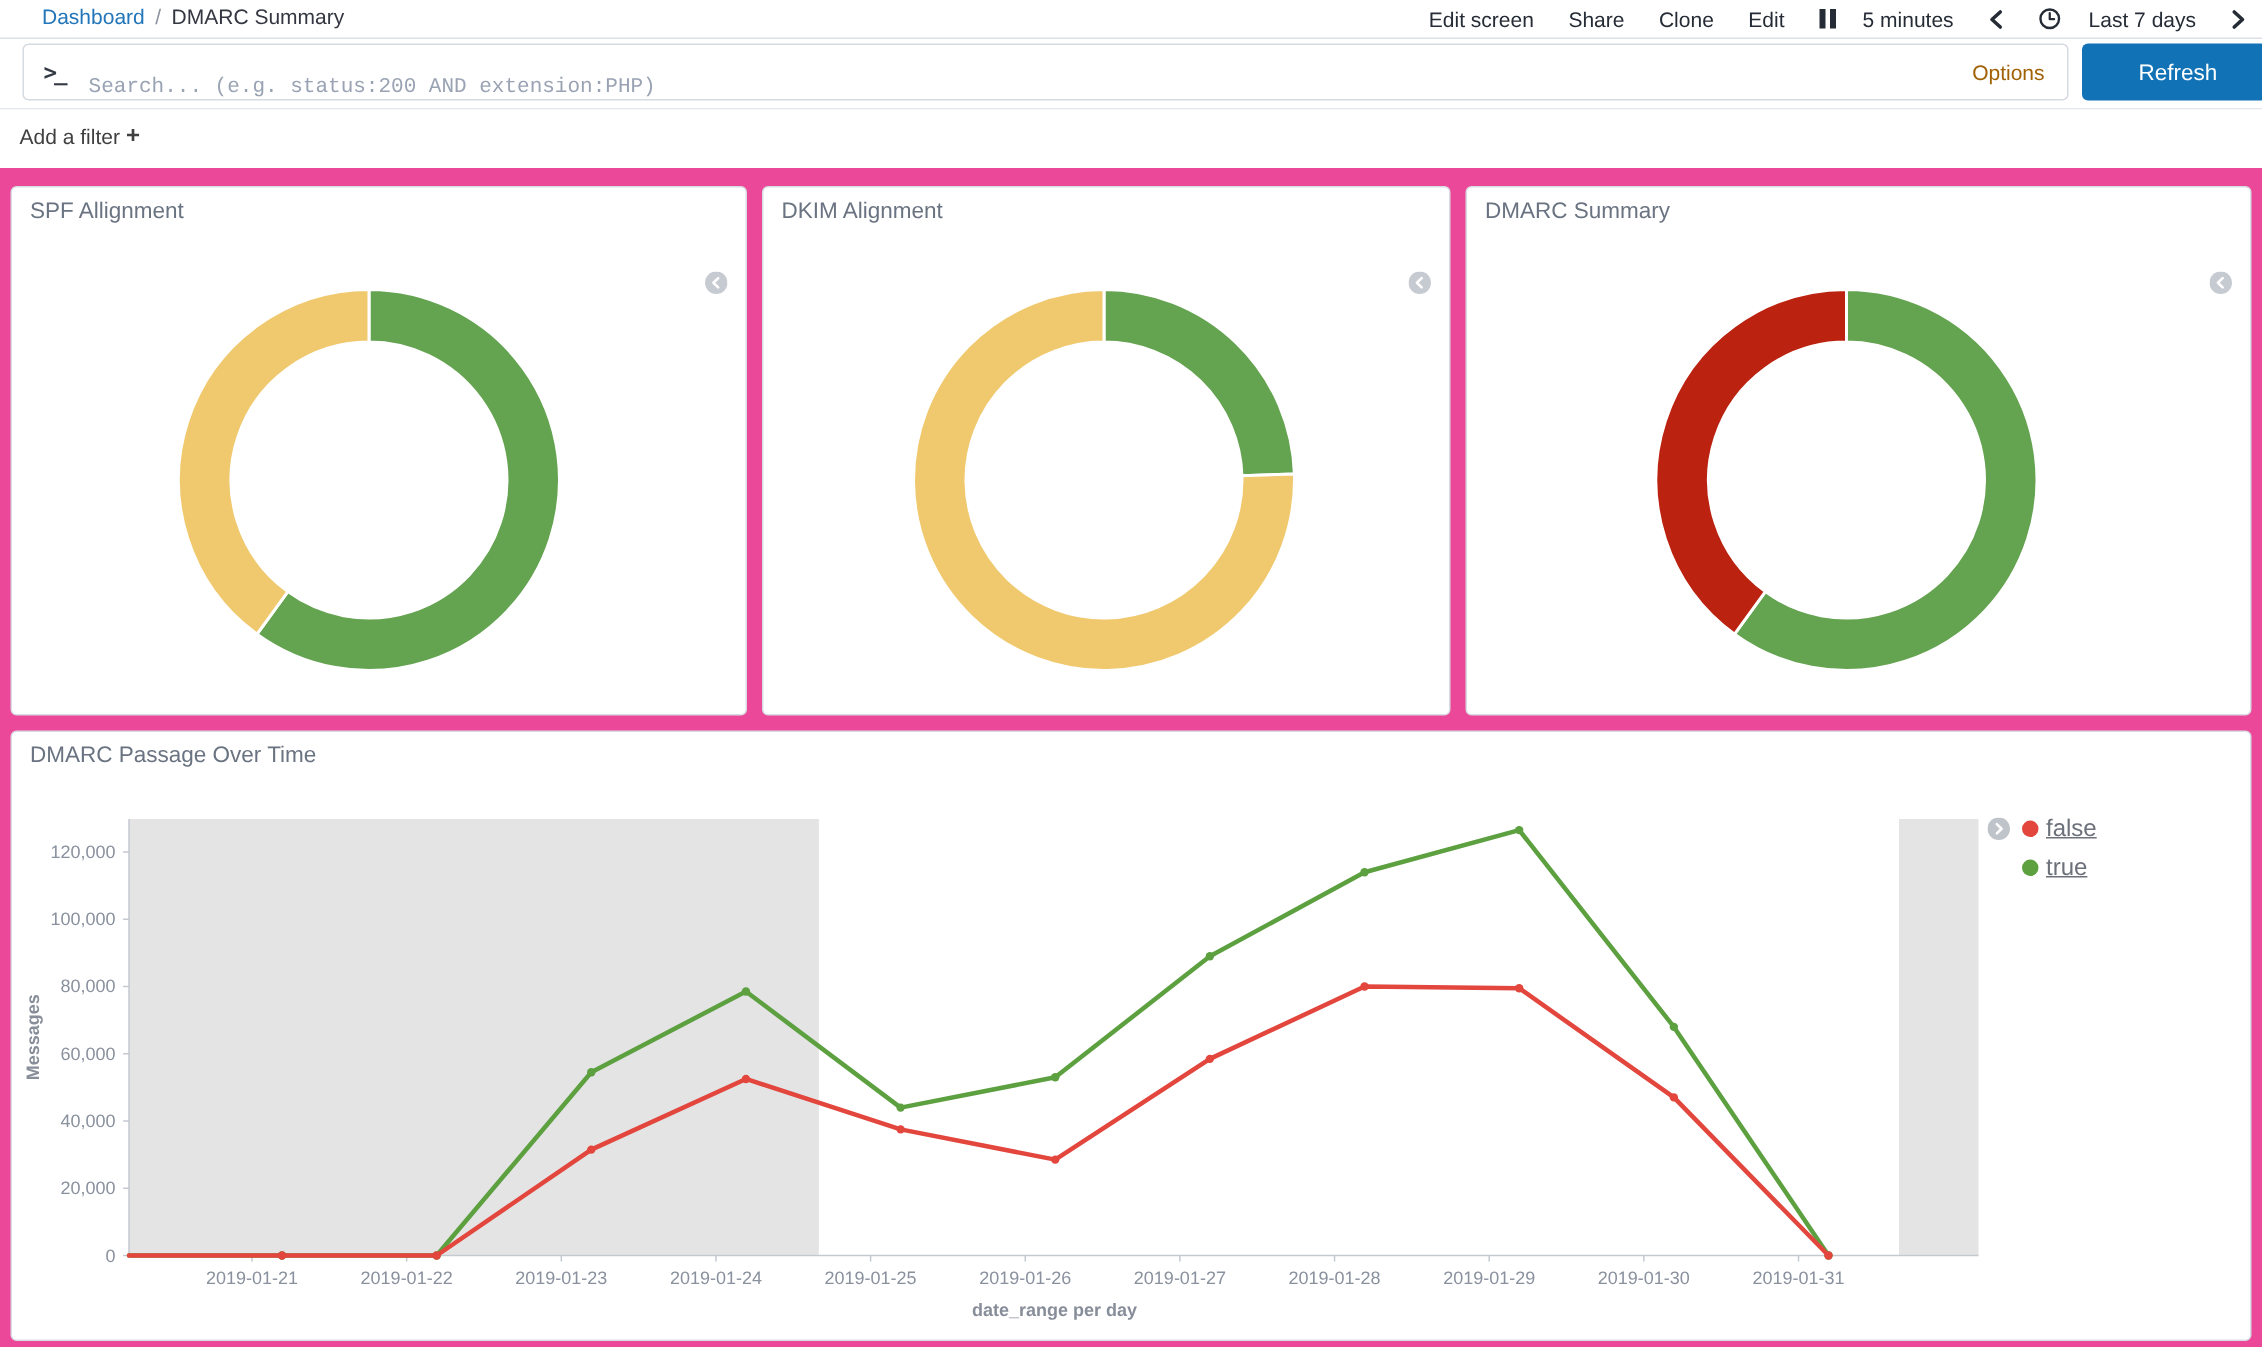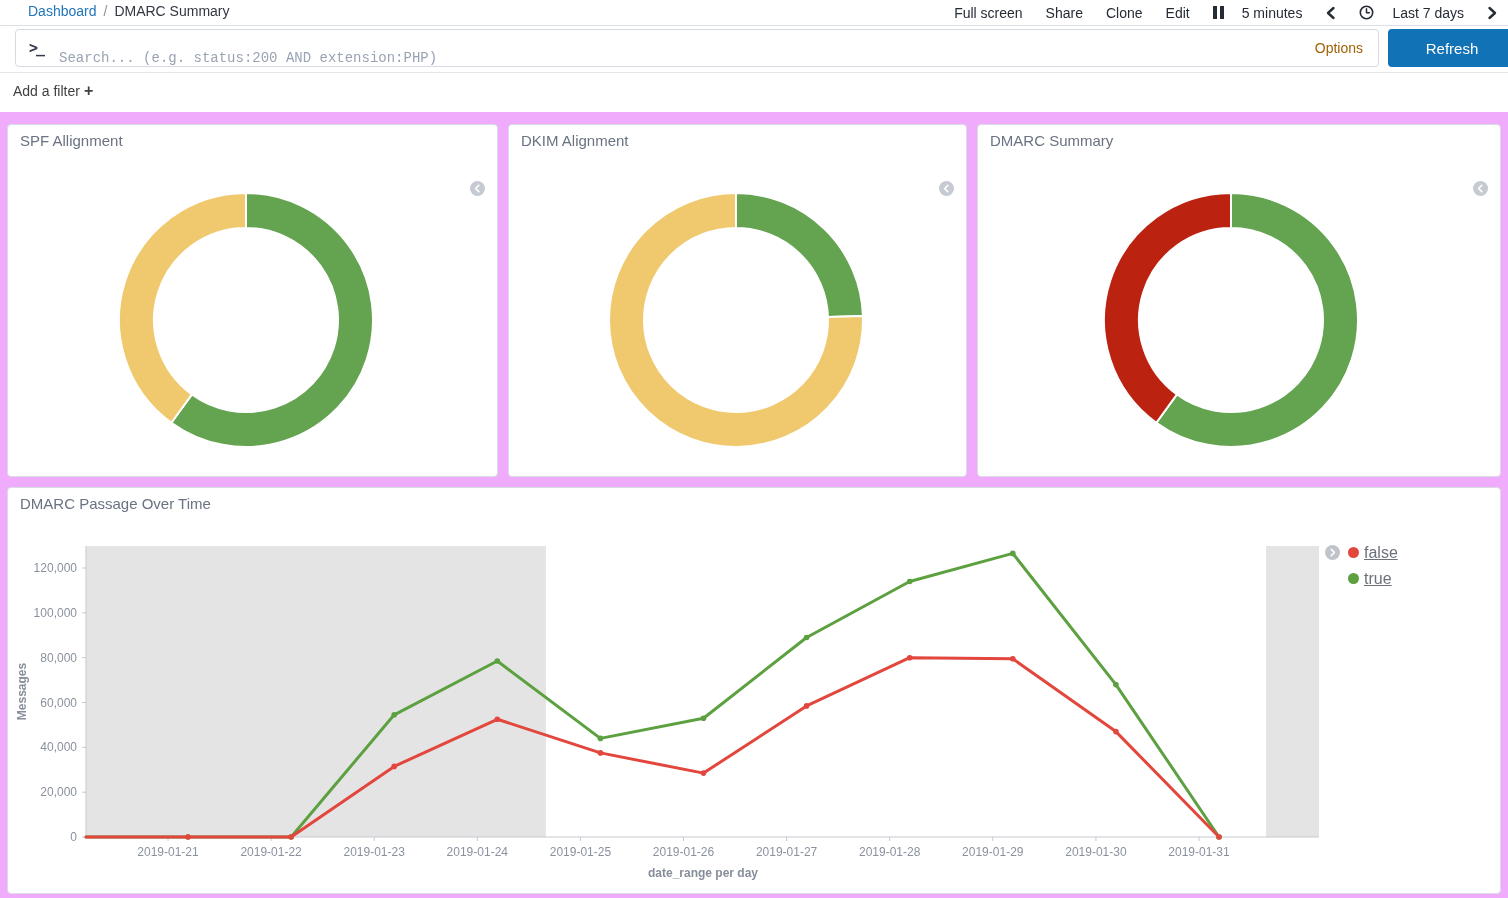--- a/index.html
+++ b/index.html
@@ -26,21 +26,21 @@
   .prompt{font-family:"DejaVu Sans Mono",monospace;font-size:15px;font-weight:bold;color:#343A46;margin:0 14px 0 13px;letter-spacing:-2px;}
   .search-input{flex:1;border:none;outline:none;font-size:14px;color:#343741;font-family:Liberation Mono, monospace;background:transparent;margin-top:20px;}
   .search-input::placeholder{color:#9AA3B3;opacity:1;}
   .options-link{color:#a16207;font-size:14px;margin:0 15px;cursor:pointer;}
   .refresh-btn{position:absolute;left:1388px;top:3px;width:128px;height:38px;background:#1272B6;border:none;border-radius:4px;color:#fff;font-size:15px;font-family:inherit;display:flex;align-items:center;justify-content:center;cursor:pointer;}
   
   .filter-row{position:absolute;left:0;top:73px;width:1508px;height:39px;background:#fff;}
   .add-filter{position:absolute;left:13px;top:10px;font-size:14px;color:#404040;cursor:pointer;display:flex;align-items:center;gap:4px;text-align:right;}
   .plus{font-weight:bold;font-size:16px;line-height:14px;}
   
-  .dashboard{position:absolute;left:0;top:112px;width:1508px;height:786px;background:#f0abfc;}
+  .dashboard{position:absolute;left:0;top:112px;width:1508px;height:786px;background:#ec4899;}
   .panel{position:absolute;background:#fff;border:1px solid #D8DCE3;border-radius:4px;box-sizing:border-box;}
   .panel-title{position:absolute;left:12px;top:7px;font-size:15px;color:#6A7381;}
   .p1{left:7px;top:12px;width:491px;height:353px;}
   .p2{left:508px;top:12px;width:459px;height:353px;}
   .p3{left:977px;top:12px;width:524px;height:353px;}
   .p4{left:7px;top:375px;width:1494px;height:407px;}
   .collapse-icon{position:absolute;right:12px;top:56px;width:15px;height:15px;cursor:pointer;}
   .donut-svg{position:absolute;top:55px;width:280px;height:280px;}
   .p1 .donut-svg{left:98px;}
   .p2 .donut-svg{left:87px;}
@@ -56,21 +56,21 @@
 </head>
 <body>
 
 <div class="topbar">
   <div class="breadcrumb">
     <span class="bc-link">Dashboard</span>
     <span class="bc-sep">/</span>
     <span class="bc-current">DMARC Summary</span>
   </div>
   <div class="topmenu">
-    <span class="topmenu-item">Full screen</span>
+    <span class="topmenu-item">Edit screen</span>
     <span class="topmenu-item">Share</span>
     <span class="topmenu-item">Clone</span>
     <span class="topmenu-item">Edit</span>
     <span class="iconbtn">
       <span class="pause-icon">
           <span></span>
           <span></span>
         </span>
       <span>5 minutes</span>
     </span>

